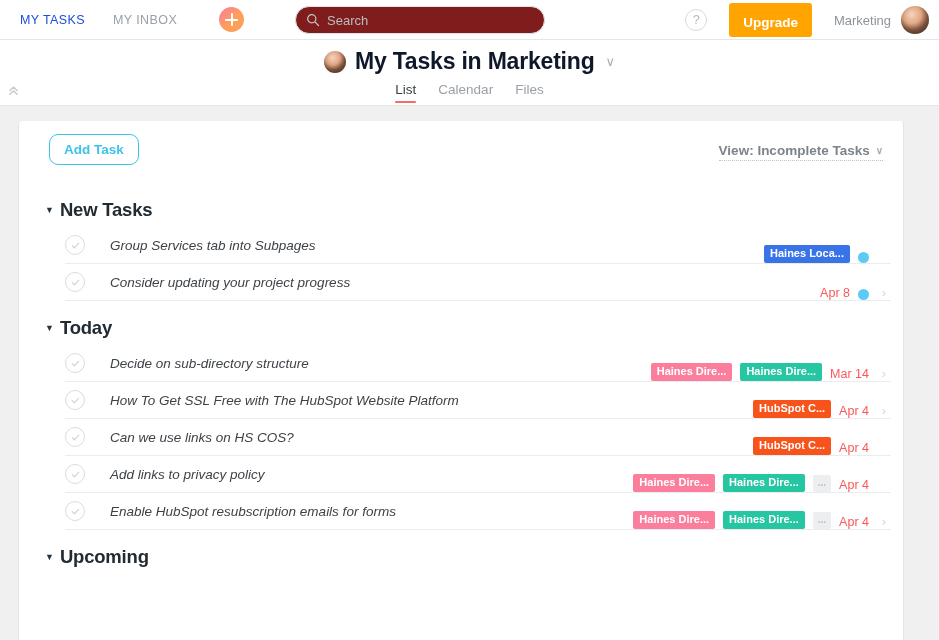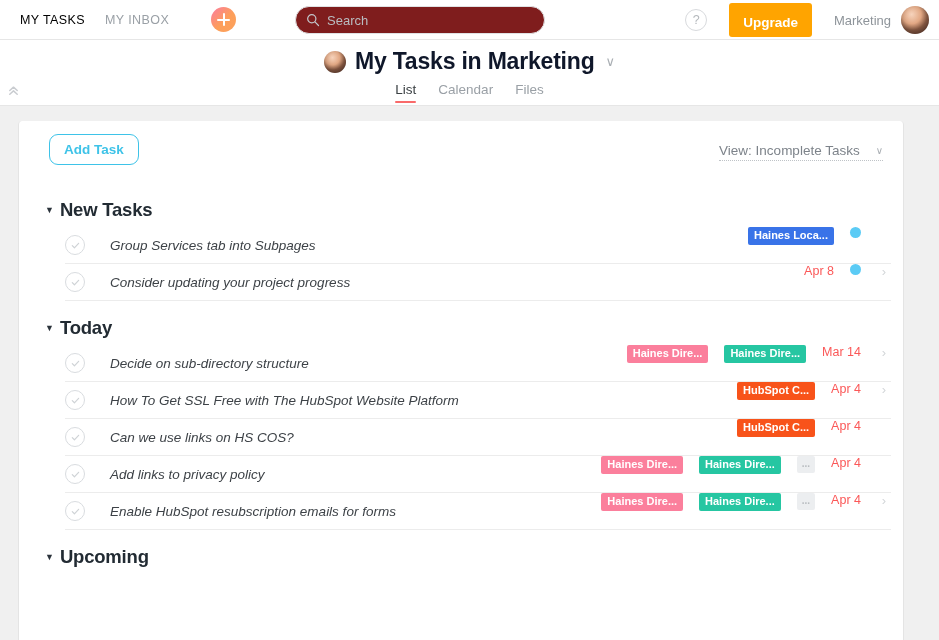--- a/index.html
+++ b/index.html
@@ -19,23 +19,23 @@
     display: flex;
     align-items: center;
   }
   .nav-link {
     font-size: 12.5px;
     letter-spacing: .4px;
     color: #9aa0a6;
     text-decoration: none;
     white-space: nowrap;
   }
-  .nav-link.active { color: #000000; font-weight: 400; }
+  .nav-link.active { color: #1d4ed8; font-weight: 400; }
   #nav-my-tasks { margin-left: 20px; }
-  #nav-my-inbox { margin-left: 20px; }
+  #nav-my-inbox { margin-left: 28px; }
 
   .add-btn {
     margin-left: 42px;
     width: 25px; height: 25px;
     border-radius: 50%;
     background: linear-gradient(135deg,#fb7ba2 0%,#fd9f5a 55%,#fca15c 100%);
     position: relative;
     border: none;
     cursor: pointer;
     flex: none;
@@ -157,21 +157,21 @@
     background: #fff; border-radius: 9px;
     font-size: 13.5px; font-weight: bold;
     padding: 7px 14px; cursor: pointer;
     font-family: "Liberation Sans", sans-serif;
   }
   .view-select {
     position: absolute; right: 20px; top: 22px;
     font-size: 13.5px; color: #7d838a;
     border-bottom: 1px dotted #bfc3c7;
     padding-bottom: 2px; cursor: pointer;
-    display: flex; align-items: center; gap: 16px;
+    display: flex; align-items: center; gap: 6px; font-weight: bold;
   }
   .view-caret { font-size: 10px; color: #a9aeb3; }
 
   
   .section-header {
     display: flex; align-items: center;
     padding: 0 0 0 26px;
     height: 34px;
     cursor: pointer;
   }
@@ -199,21 +199,21 @@
     display: flex; align-items: center; justify-content: center;
     color: #cfd3d6; font-size: 11px;
     cursor: pointer;
   }
   .task-name {
     font-size: 13.5px; color: #3d4247;
     margin-left: 25px; white-space: nowrap; font-style: italic;
   }
   .row-right {
     position: absolute; right: 0; top: 0; bottom: 0;
-    display: flex; align-items: flex-start; gap: 16px;
+    display: flex; align-items: flex-end; gap: 8px;
   }
   .tag {
     font-size: 11px; font-weight: bold; color: #fff;
     border-radius: 2px; padding: 3px 6px 4px;
     white-space: nowrap; line-height: 1;
   }
   .tag.blue   { background: #3973e8; }
   .tag.pink   { background: #fb7f9c; }
   .tag.teal   { background: #26c6a2; }
   .tag.orange { background: #f8531a; }

